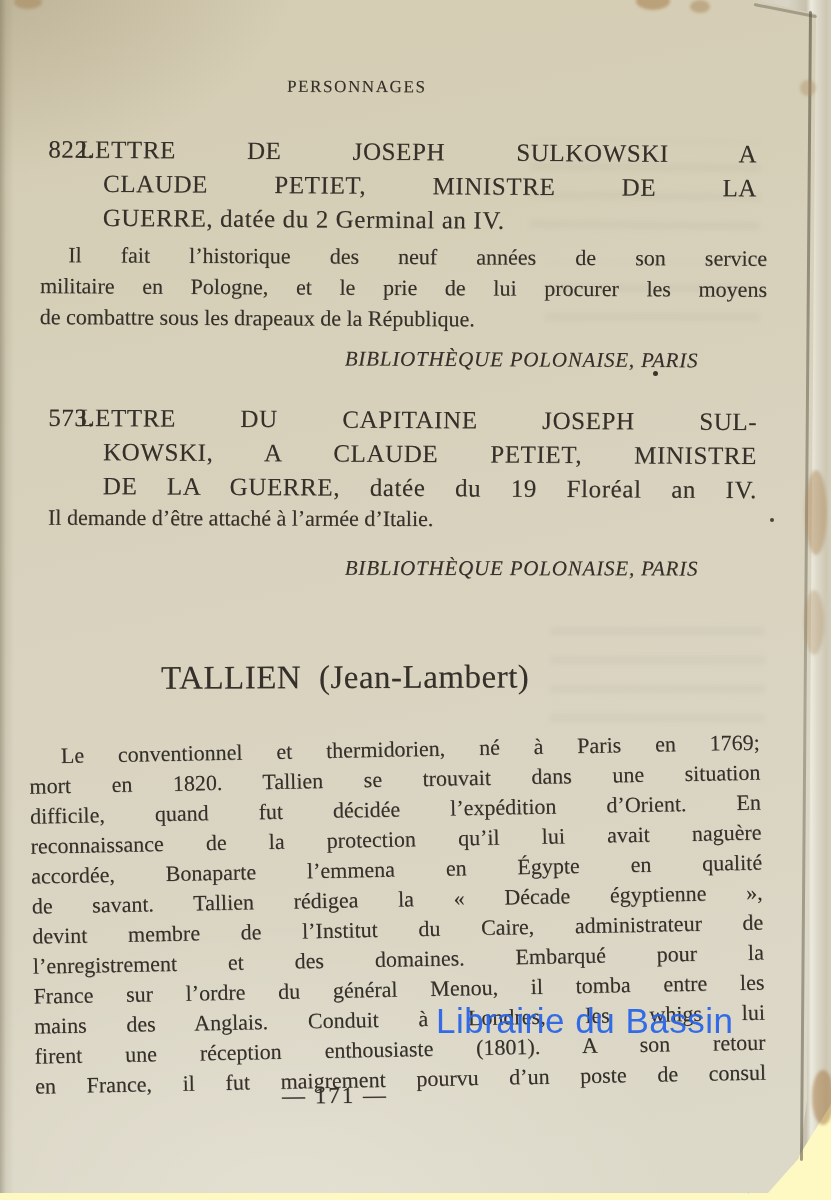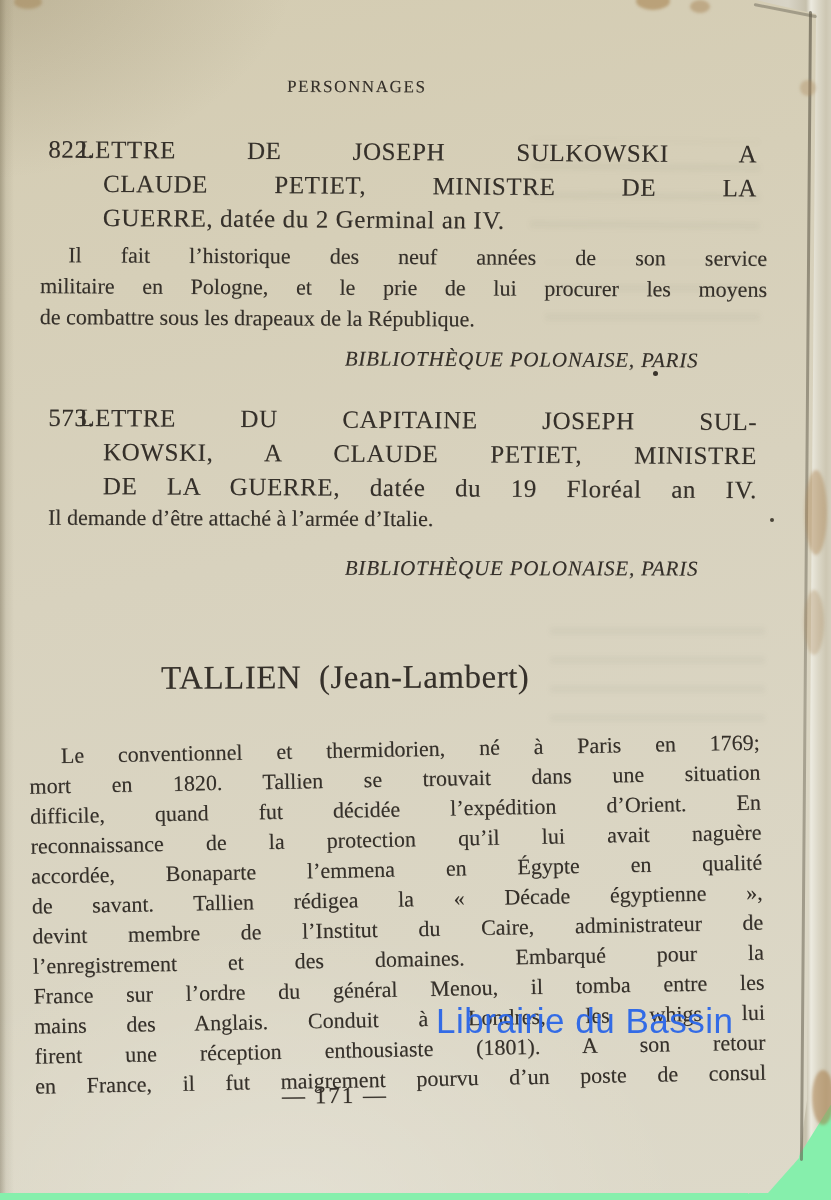--- a/index.html
+++ b/index.html
@@ -1,18 +1,18 @@
 <!DOCTYPE html>
 <html><head>
 <meta charset="utf-8">
 <style>
   html,body{margin:0;padding:0;background:#eef0f1;}
   #scene{
     position:relative;width:831px;height:1200px;overflow:hidden;
-    background:#86efac;
+    background:#fef9c3;
     font-family:"Liberation Serif","DejaVu Serif",serif;
     color:#35302a;
   }
   
   .pages-edge{
     position:absolute;left:748px;top:0;width:83px;height:1194px;
     background:
       linear-gradient(90deg,#d3cec0 0,#d8d4c6 40px,#c6c0ac 58px,#eceadf 63px,#dcd8c8 70px,#cdc7b3 78px,#d4cfbd 83px);
     clip-path:polygon(0 0,100% 0,100% 92.5%,55% 97.5%,8% 99.6%,0 100%);
   }

